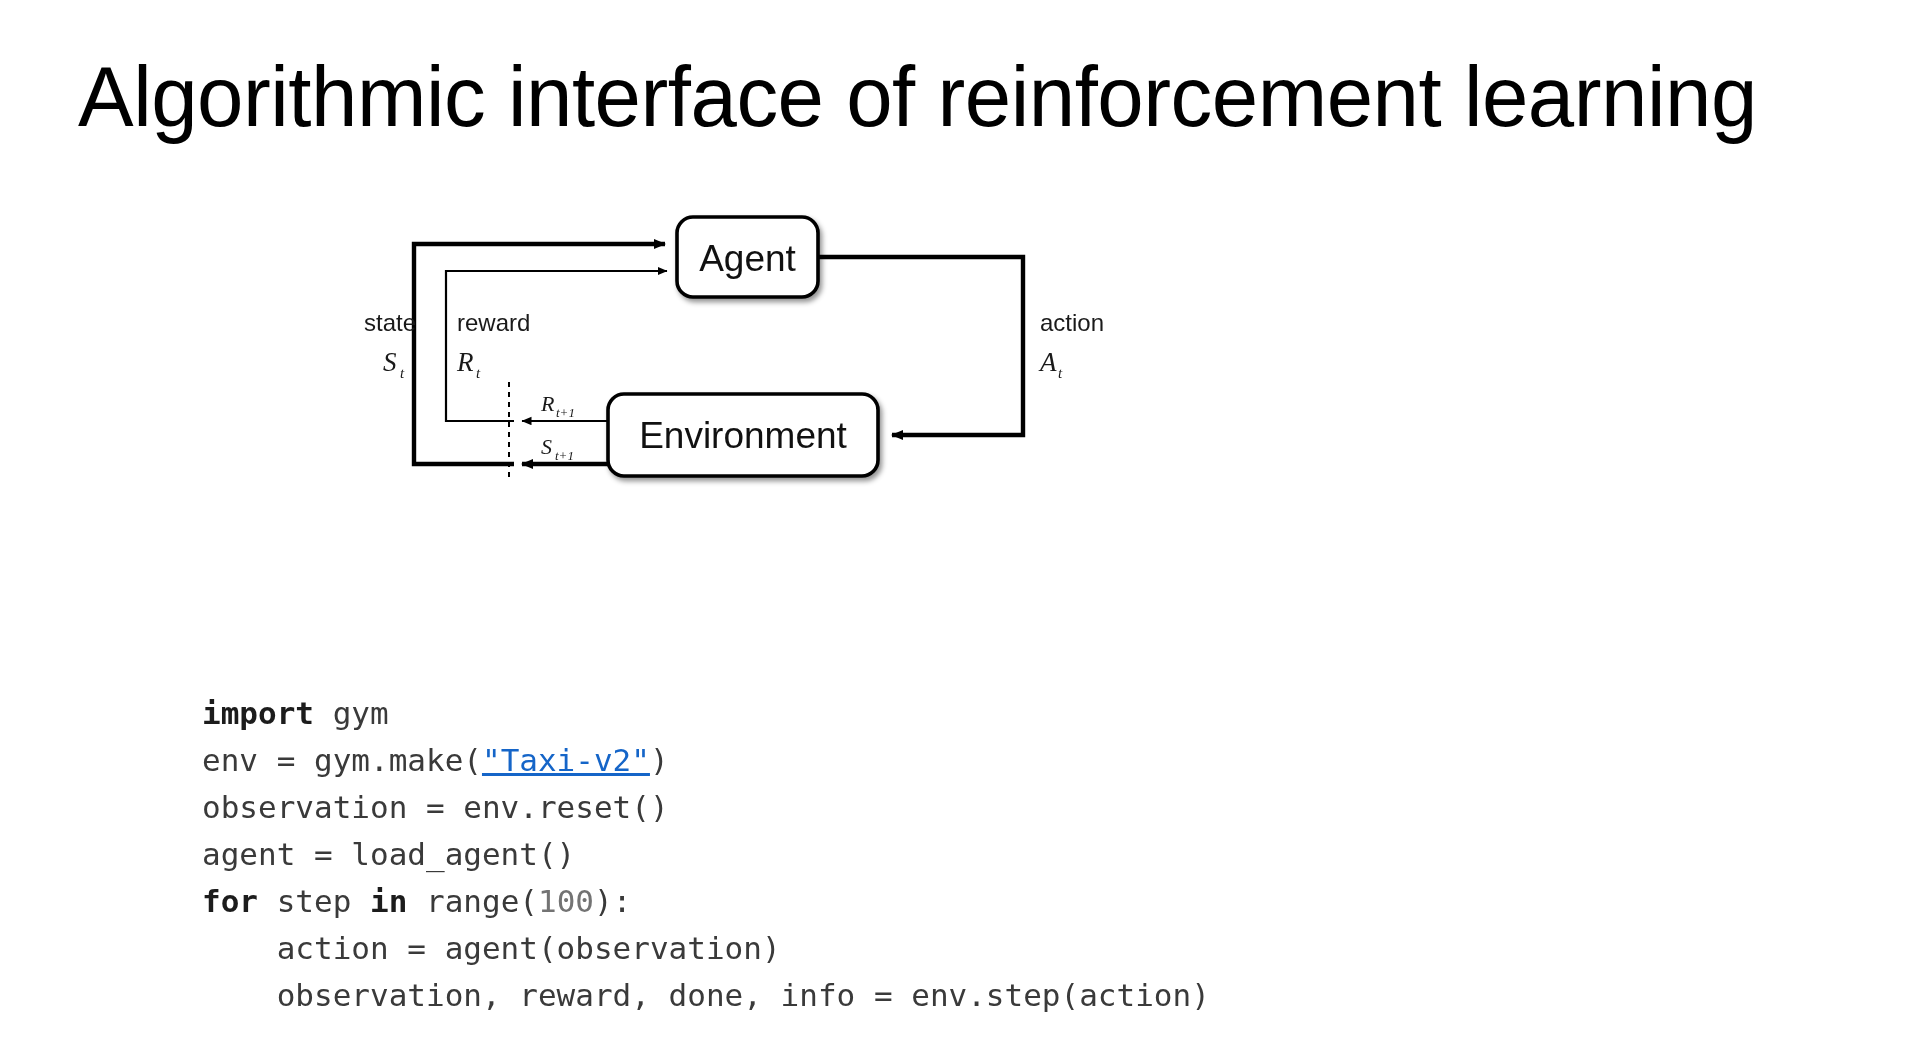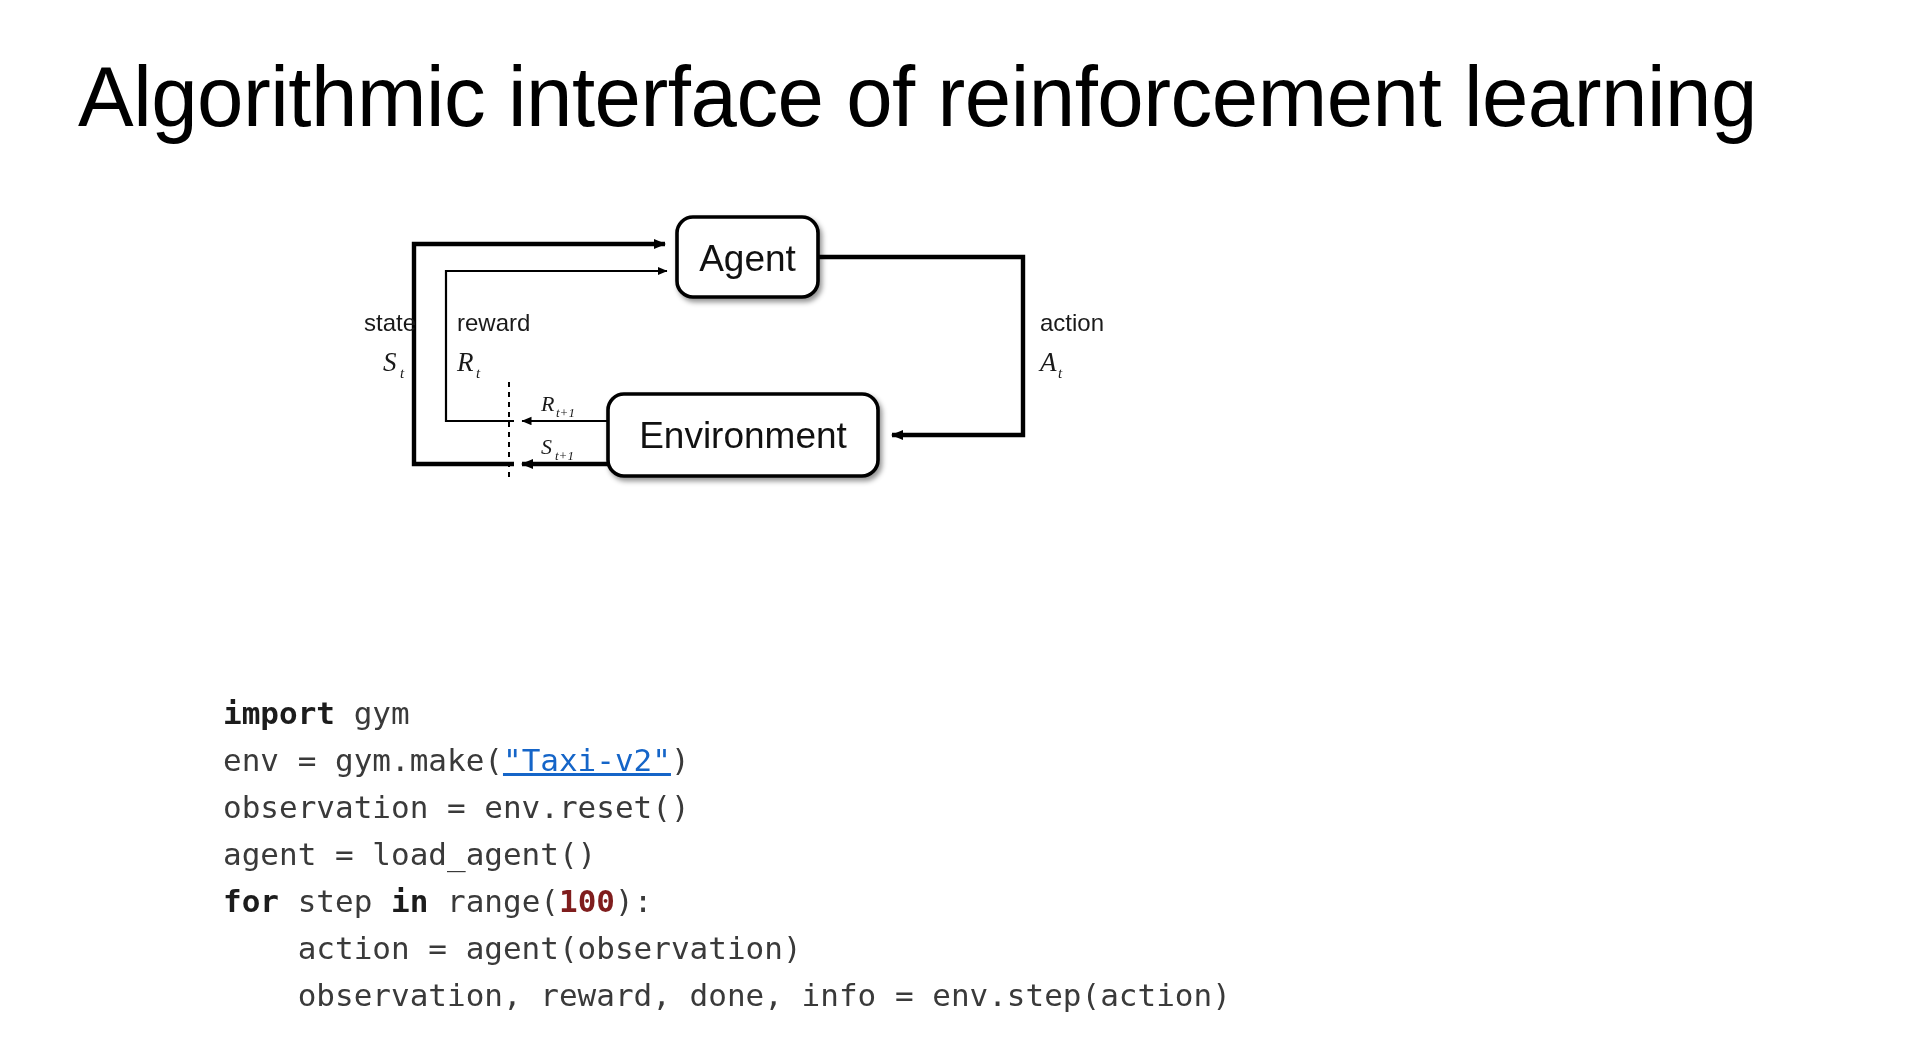--- a/index.html
+++ b/index.html
@@ -78,33 +78,33 @@
   .dgm-sub-small {
     font-family: "Liberation Serif", serif;
     font-style: italic;
     font-size: 13px;
     fill: #1a1a1a;
   }
 
   
   #code-block {
     position: absolute;
-    left: 223px;
+    left: 202px;
     top: 690px;
     font-family: "DejaVu Sans Mono", "Liberation Mono", monospace;
     font-size: 31px;
     line-height: 47px;
     color: #3a3a3a;
     white-space: pre;
   }
   #code-block .ln { display: block; height: 47px; }
   .tok-kw      { font-weight: bold; color: #1c1c1c; }
   .tok-plain   { color: #3a3a3a; }
   .tok-str-link{ color: #1565c8; text-decoration: underline; }
-  .tok-num     { color: #7f1d1d; font-weight: bold; }
+  .tok-num     { color: #737373; }
 </style>
 </head>
 <body>
 
 <div id="slide-title">Algorithmic interface of reinforcement learning</div>
 
 <div id="rl-diagram">
   <svg viewBox="0 0 760 310" xmlns="http://www.w3.org/2000/svg">
     <defs>
       <marker id="arrowFat" markerWidth="13" markerHeight="13" refX="11" refY="5" orient="auto" markerUnits="userSpaceOnUse">

